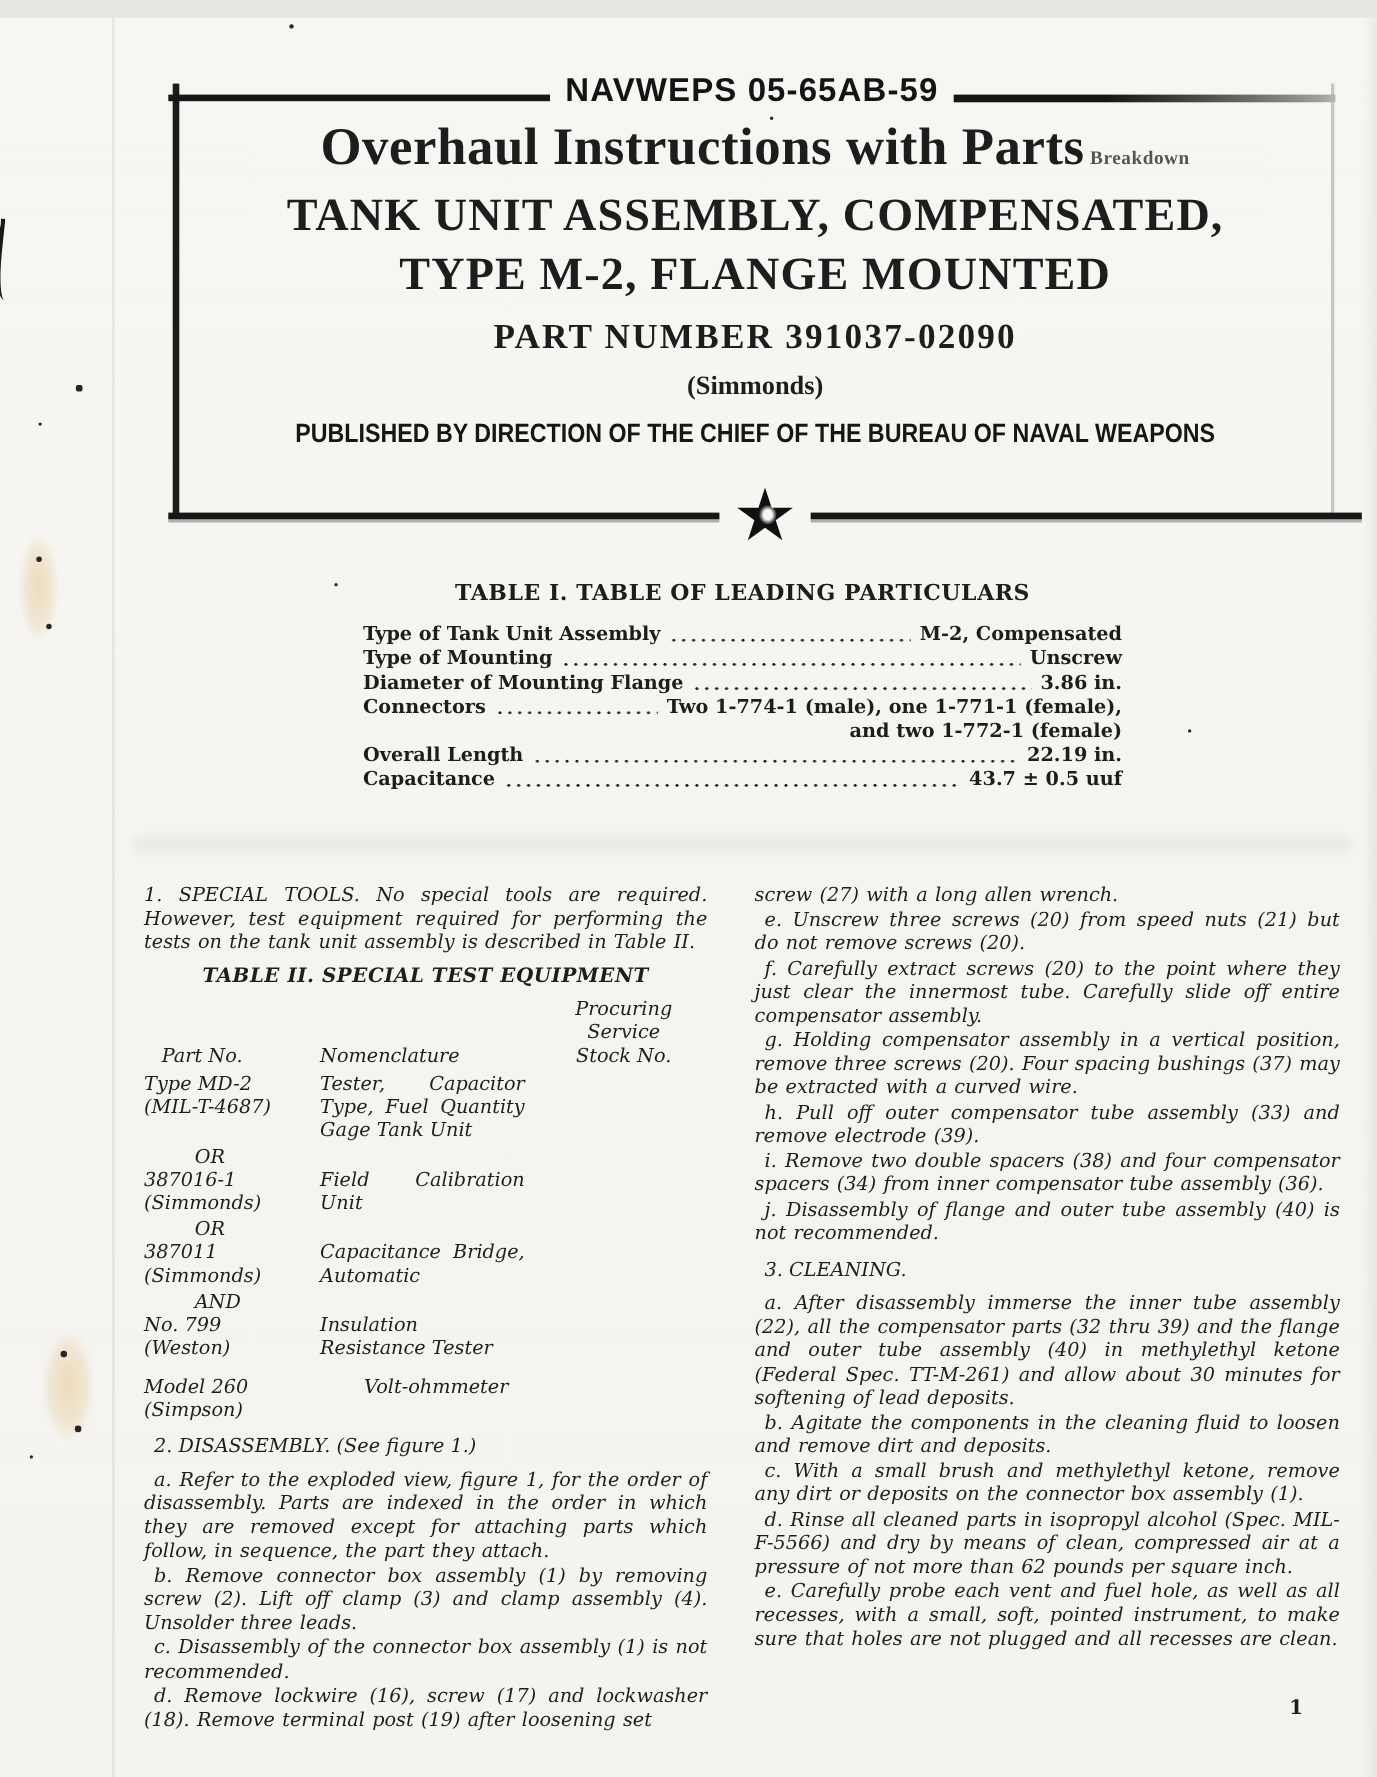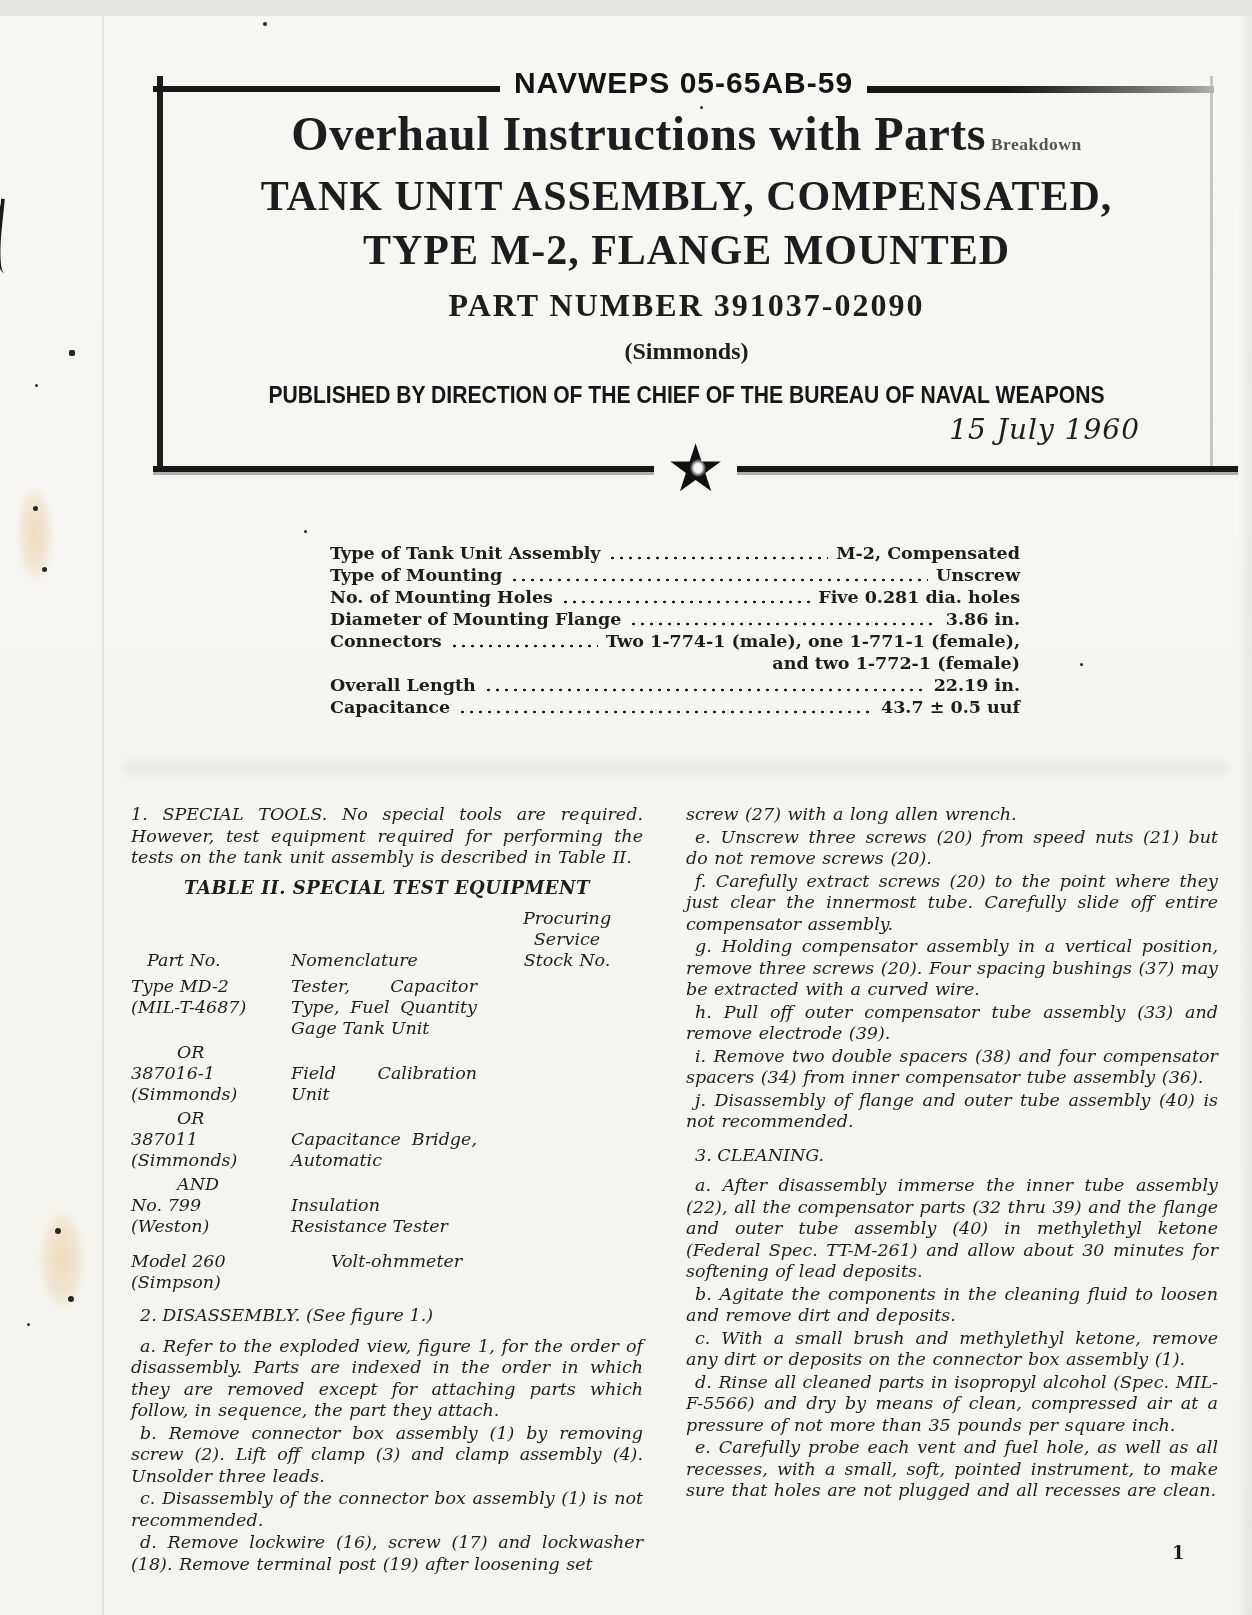--- a/index.html
+++ b/index.html
@@ -121,45 +121,40 @@
       <div class="doc-number">NAVWEPS 05-65AB-59</div>
       <div class="rule right"></div>
     </div>
 
     <div class="t-main"><span>Overhaul Instructions with Parts</span><span class="t2">Breakdown</span></div>
     <div class="t-sub">TANK UNIT ASSEMBLY, COMPENSATED,</div>
     <div class="t-sub" style="margin-top:0;">TYPE M-2, FLANGE MOUNTED</div>
     <div class="t-part">PART NUMBER 391037-02090</div>
     <div class="t-mfr">(Simmonds)</div>
     <div class="t-pub">PUBLISHED BY DIRECTION OF THE CHIEF OF THE BUREAU OF NAVAL WEAPONS</div>
-    <div class="t-date">15 July 1960</div>
 
     <div class="box-bottom">
       <div class="rule"></div>
       <span class="star">★</span>
       <div class="rule"></div>
     </div>
   </div>
 
   <div class="table1">
+    <h3>TABLE I.  TABLE OF LEADING PARTICULARS</h3>
     <div class="t1-rows">
       <div class="t1-row">
         <span class="t1-label">Type of Tank Unit Assembly</span>
           <span class="lead"></span>
           <span class="t1-value">M-2, Compensated</span>
       </div>
       <div class="t1-row">
         <span class="t1-label">Type of Mounting</span>
           <span class="lead"></span>
           <span class="t1-value">Unscrew</span>
-      </div>
-      <div class="t1-row">
-        <span class="t1-label">No. of Mounting Holes</span>
-          <span class="lead"></span>
-          <span class="t1-value">Five 0.281 dia. holes</span>
       </div>
       <div class="t1-row">
         <span class="t1-label">Diameter of Mounting Flange</span>
           <span class="lead"></span>
           <span class="t1-value">3.86 in.</span>
       </div>
       <div class="t1-row">
         <span class="t1-label">Connectors</span>
           <span class="lead"></span>
           <span class="t1-value">Two 1-774-1 (male), one 1-771-1 (female),</span>
@@ -250,18 +245,18 @@
     <p>e.  Unscrew three screws (20) from speed nuts (21) but do not remove screws (20).</p>
     <p>f.  Carefully extract screws (20) to the point where they just clear the innermost tube.  Carefully slide off entire compensator assembly.</p>
     <p>g.  Holding compensator assembly in a vertical position, remove three screws (20).  Four spacing bushings (37) may be extracted with a curved wire.</p>
     <p>h.  Pull off outer compensator tube assembly (33) and remove electrode (39).</p>
     <p>i.  Remove two double spacers (38) and four compensator spacers (34) from inner compensator tube assembly (36).</p>
     <p>j.  Disassembly of flange and outer tube assembly (40) is not recommended.</p>
     <div class="sect">3.  CLEANING.</div>
     <p>a.  After disassembly immerse the inner tube assembly (22), all the compensator parts (32 thru 39) and the flange and outer tube assembly (40) in methylethyl ketone (Federal Spec. TT-M-261) and allow about 30 minutes for softening of lead deposits.</p>
     <p>b.  Agitate the components in the cleaning fluid to loosen and remove dirt and deposits.</p>
     <p>c.  With a small brush and methylethyl ketone, remove any dirt or deposits on the connector box assembly (1).</p>
-    <p>d.  Rinse all cleaned parts in isopropyl alcohol (Spec. MIL-F-5566) and dry by means of clean, compressed air at a pressure of not more than 35 pounds per square inch.</p>
+    <p>d.  Rinse all cleaned parts in isopropyl alcohol (Spec. MIL-F-5566) and dry by means of clean, compressed air at a pressure of not more than 62 pounds per square inch.</p>
     <p>e.  Carefully probe each vent and fuel hole, as well as all recesses, with a small, soft, pointed instrument, to make sure that holes are not plugged and all recesses are clean.</p>
   </div>
 
   <div class="page-num">1</div>
 </div>
 
 </body></html>

